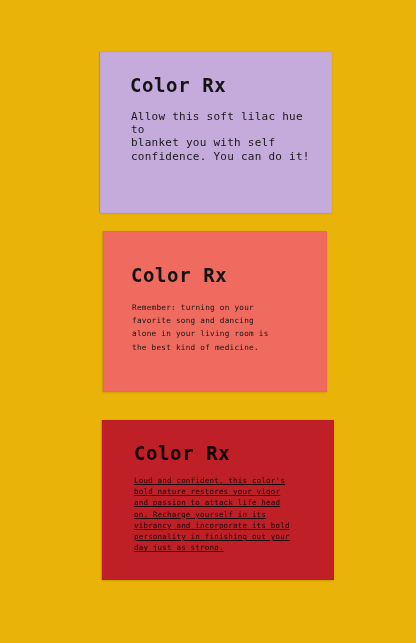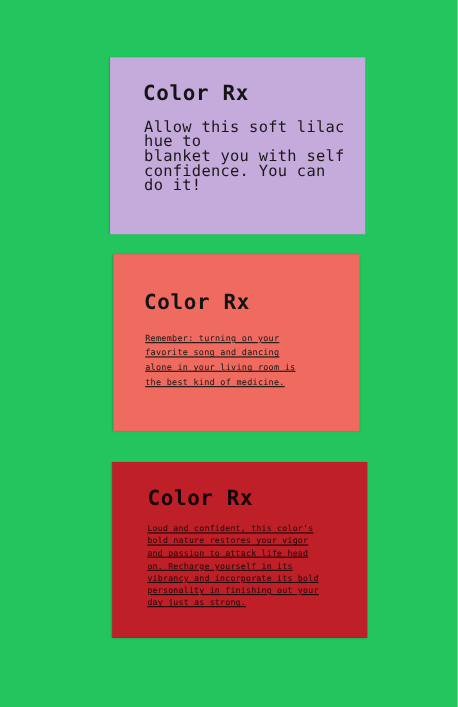--- a/index.html
+++ b/index.html
@@ -12,21 +12,21 @@
     width: 416px;
     height: 643px;
     position: relative;
     overflow: hidden;
     font-family: "DejaVu Sans Mono", "Liberation Mono", monospace;
   }
 
   #stage {
     position: absolute;
     inset: 0;
-    background: #22c55e;
+    background: #eab308;
     padding-left: 29px;
   }
 
   .card {
     position: absolute;
     box-sizing: border-box;
     overflow: hidden;
   }
 
   
@@ -70,21 +70,21 @@
     left: 30px;
     top: 22px;
     font-size: 19px;
     line-height: 22px;
     color: #141414;
   }
   #card-lilac .card-body {
     left: 31px;
     top: 58px;
     width: 185px;
-    font-size: 14px;
+    font-size: 11px;
     line-height: 13.2px;
     letter-spacing: 0.25px;
     color: #191919;
   }
 
   
   #card-coral {
     left: 103px;
     top: 231px;
     width: 224px;
@@ -100,21 +100,20 @@
     color: #131313;
   }
   #card-coral .card-body {
     left: 29px;
     top: 70px;
     width: 190px;
     font-size: 7.7px;
     line-height: 13.2px;
     letter-spacing: 0.25px;
     color: #161616;
-    text-decoration: underline;
   }
 
   
   #card-red {
     left: 102px;
     top: 420px;
     width: 232px;
     height: 160px;
     background: #bf1f27;
     box-shadow: -1px 0 1px rgba(0,0,0,0.12), 0 1px 2px rgba(0,0,0,0.12);

